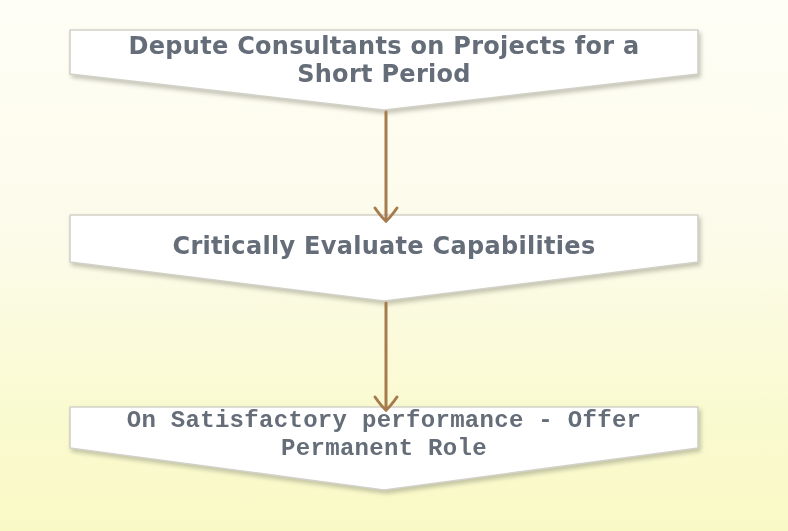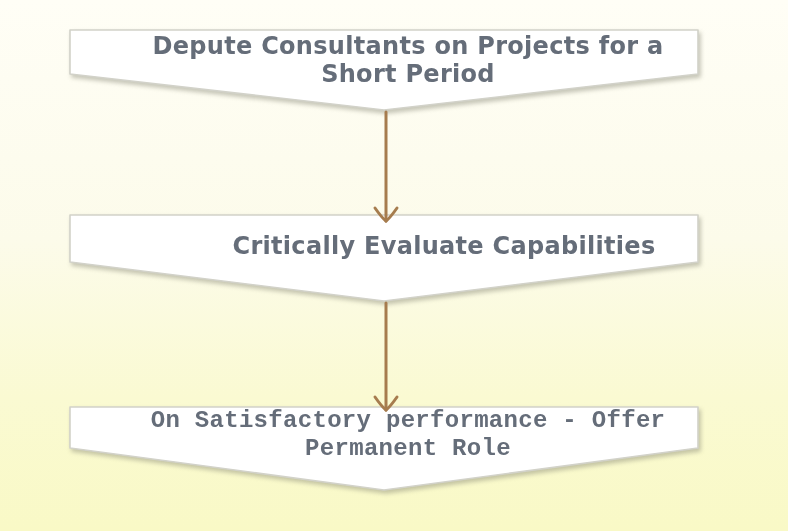--- a/index.html
+++ b/index.html
@@ -43,21 +43,20 @@
     align-items: center;
     justify-content: center;
     text-align: center;
     font-size: 24px;
     font-weight: bold;
     line-height: 28px;
     letter-spacing: 0.3px;
     color: #656d79;
     white-space: pre-line;
     pointer-events: none;
-    padding-left: 24px;
   }
   .connector {
     position: absolute;
     overflow: visible;
   }
   .connector line,
   .connector path {
     stroke: #a67c4e;
     stroke-width: 3;
     fill: none;
@@ -78,21 +77,21 @@
     <div class="step-label" style="height:62px;">Depute Consultants on Projects for a
 Short Period</div>
   </div>
 
   <div class="step" style="top:214px;">
     <div class="shape-wrap">
       <svg class="chevron-shape" width="630" height="89" viewBox="0 0 630 89" aria-hidden="true">
         <polygon points="1,1 629,1 629,48 315,87 1,48"></polygon>
       </svg>
     </div>
-    <div class="step-label" style="height:64px;margin-left:36px;">Critically Evaluate Capabilities</div>
+    <div class="step-label" style="height:64px;">Critically Evaluate Capabilities</div>
   </div>
 
   <div class="step" style="top:406px;font-family:Liberation Mono, monospace;">
     <div class="shape-wrap">
       <svg class="chevron-shape" width="630" height="86" viewBox="0 0 630 86" aria-hidden="true">
         <polygon points="1,1 629,1 629,42 315,84 1,42"></polygon>
       </svg>
     </div>
     <div class="step-label" style="height:58px;">On Satisfactory performance - Offer
 Permanent Role</div>

